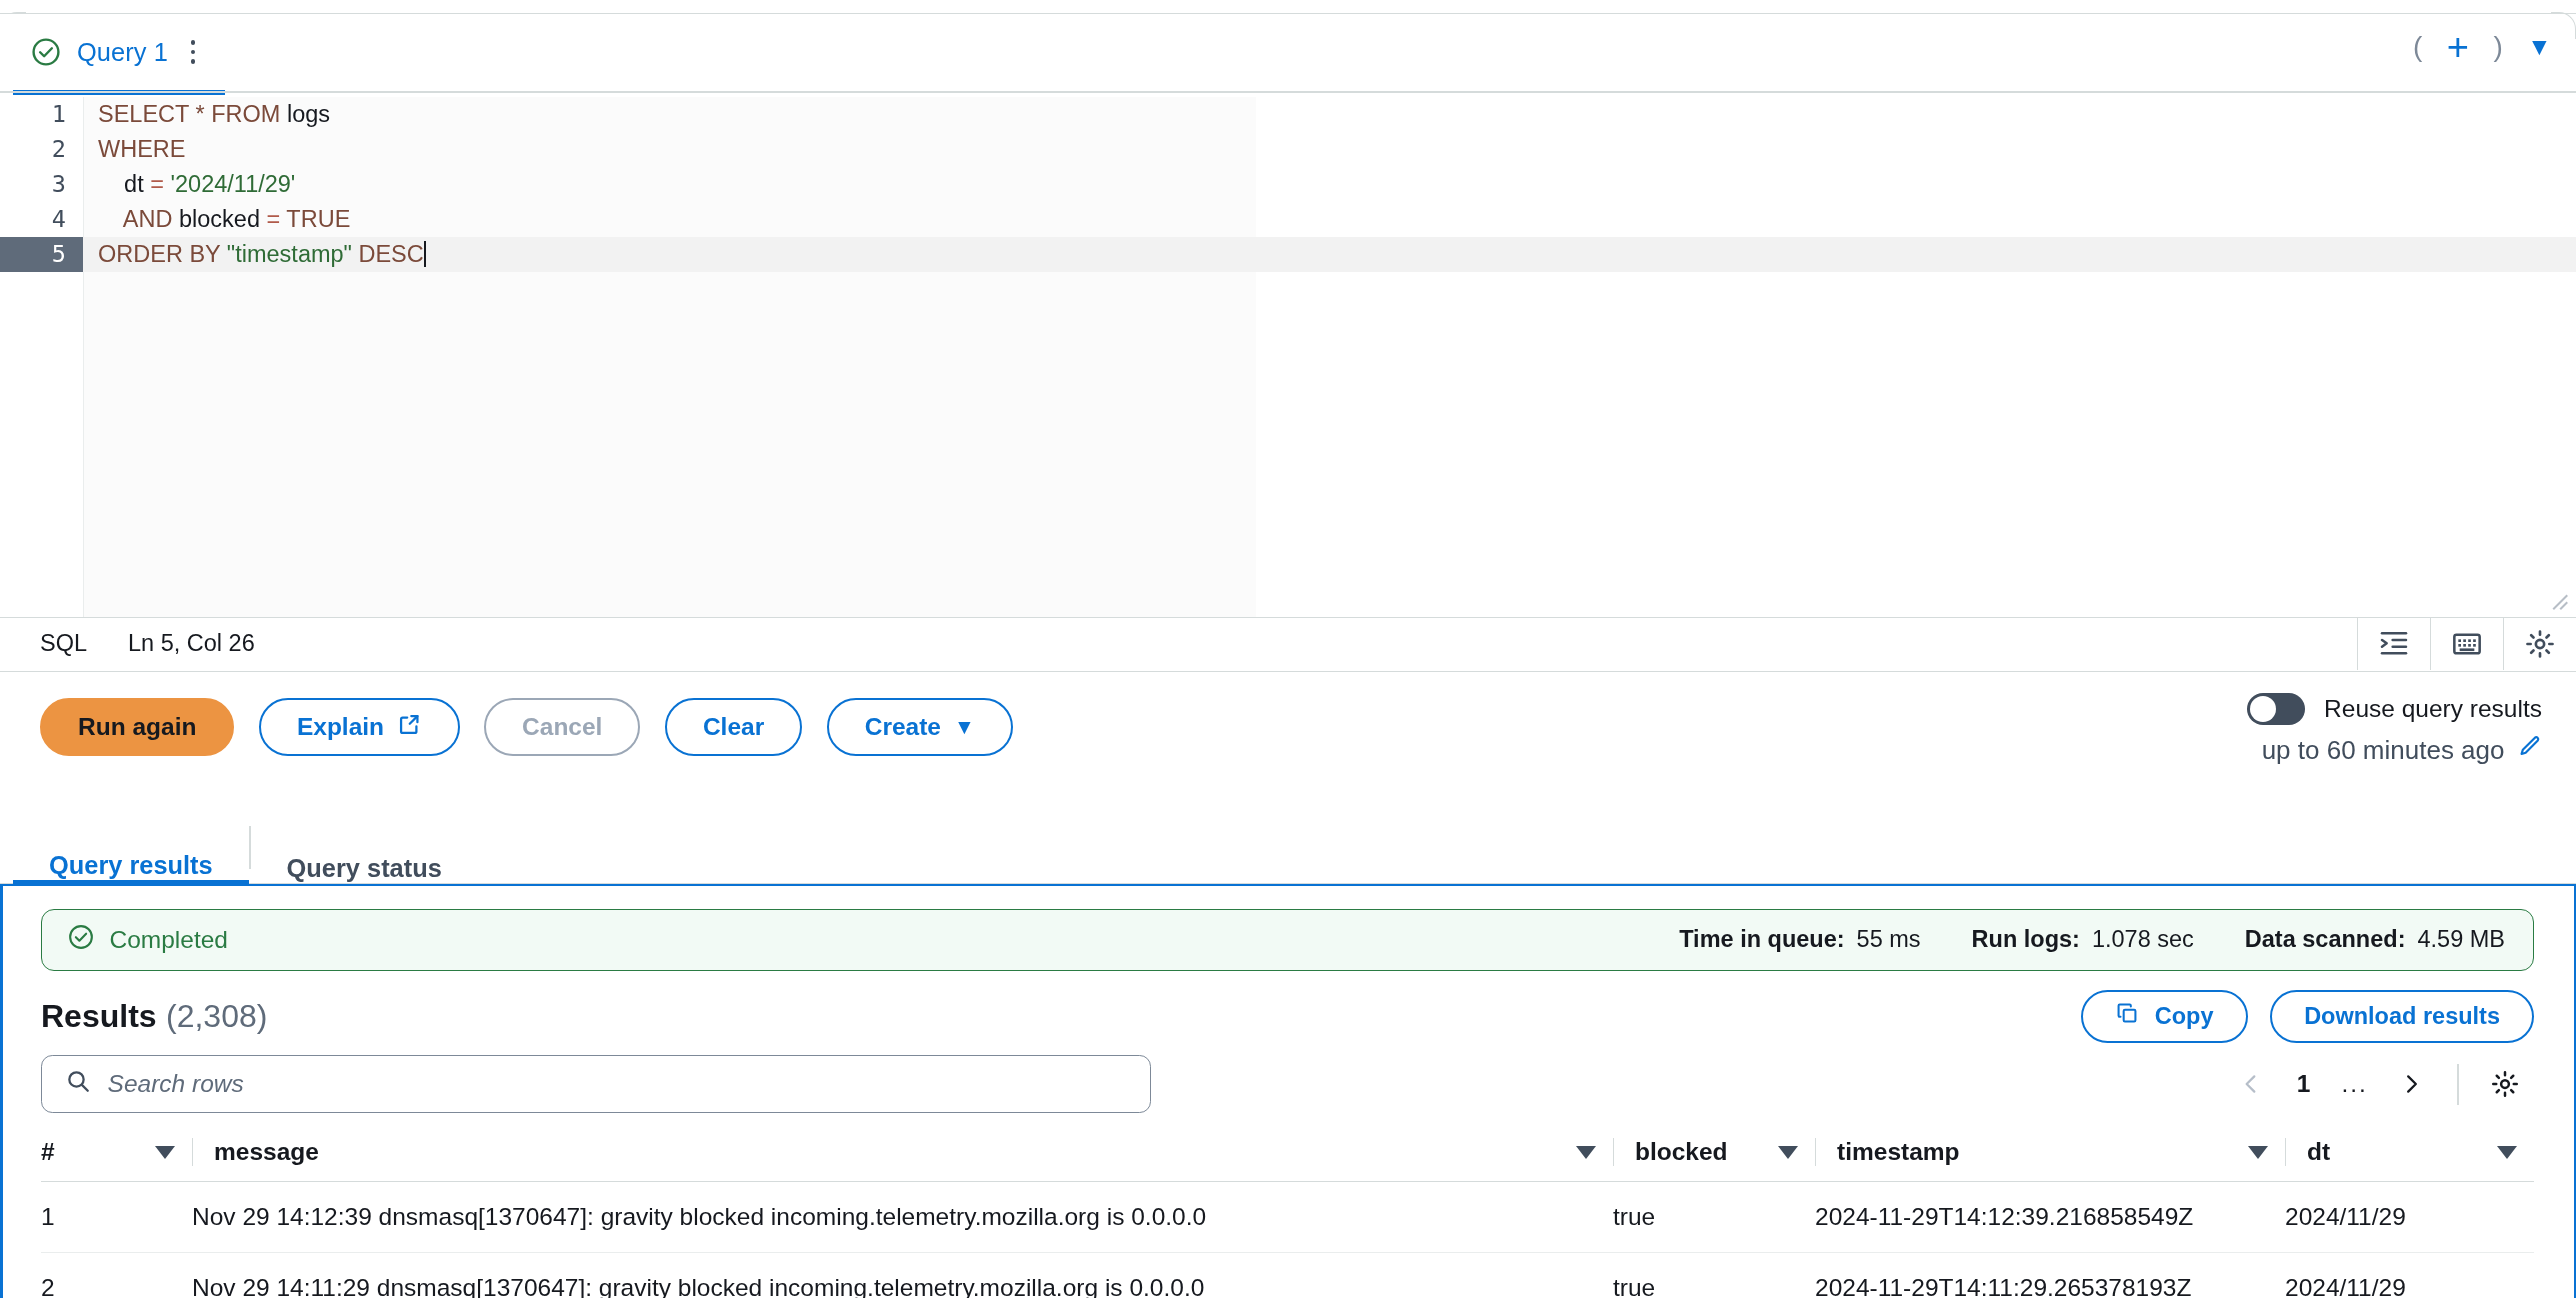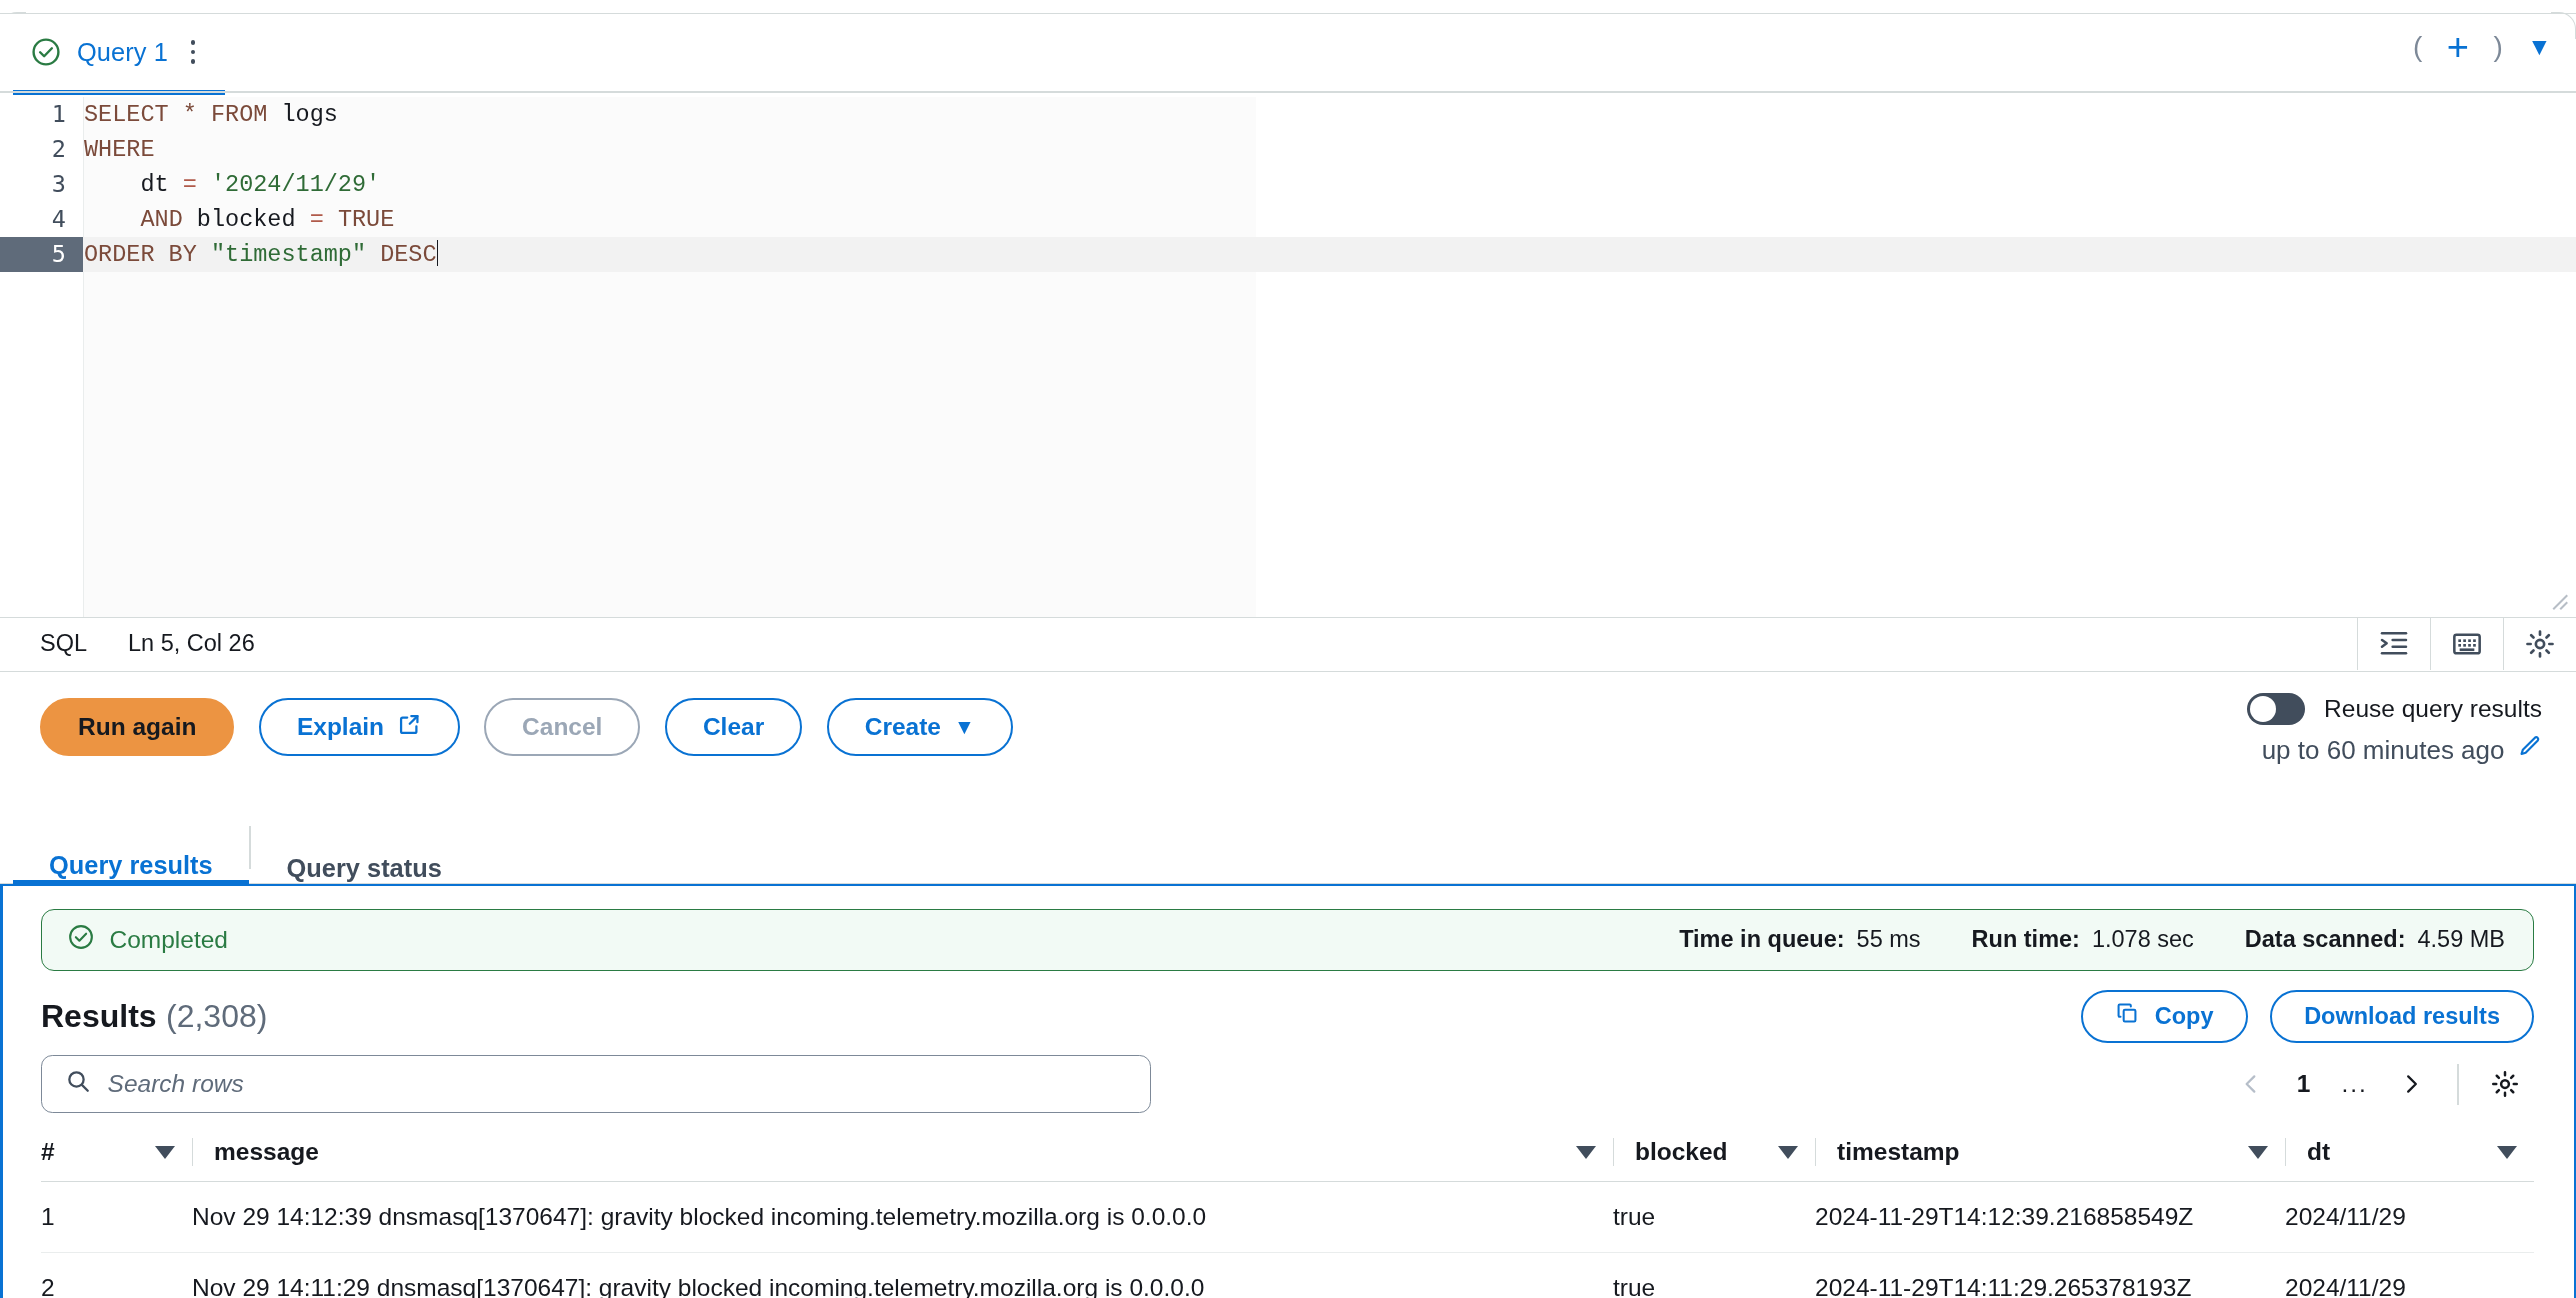--- a/index.html
+++ b/index.html
@@ -178,23 +178,23 @@
     box-sizing: border-box;
     color: #414d5c;
     font-size: 23.5px;
     height: 35px;
     line-height: 35px;
     font-family: "DejaVu Sans Mono", monospace;
   }
   .code-txt {
     height: 35px;
     line-height: 35px;
-    padding-left: 1px;
+    padding-left: 15px;
     flex: 1;
-    font-family: Liberation Mono, monospace;
+    font-family: Liberation Sans, sans-serif;
   }
   .kw { color: #7b4a3a; }
   .plain { color: #16191f; }
   .str { color: #2f6b36; }
   .op { color: #b05a4a; }
   .cursor {
     display: inline-block;
     width: 1.9px;
     height: 26px;
     background: #16191f;
@@ -723,21 +723,21 @@
             <path d="M7.6 12.2l3 3 5.8-6" stroke="#2a7b43" stroke-width="1.8" fill="none" stroke-linecap="round" stroke-linejoin="round"></path>
           </svg>
         </span>
         <span>Completed</span>
       </div>
       <div class="metrics">
         <span class="metric">
           <b>Time in queue:</b><span>55 ms</span>
         </span>
         <span class="metric">
-          <b>Run time:</b><span>1.078 sec</span>
+          <b>Run logs:</b><span>1.078 sec</span>
         </span>
         <span class="metric">
           <b>Data scanned:</b><span>4.59 MB</span>
         </span>
       </div>
     </div>
 
     <div class="results-head">
       <span class="results-title">Results</span>
       <span class="results-count">(2,308)</span>

